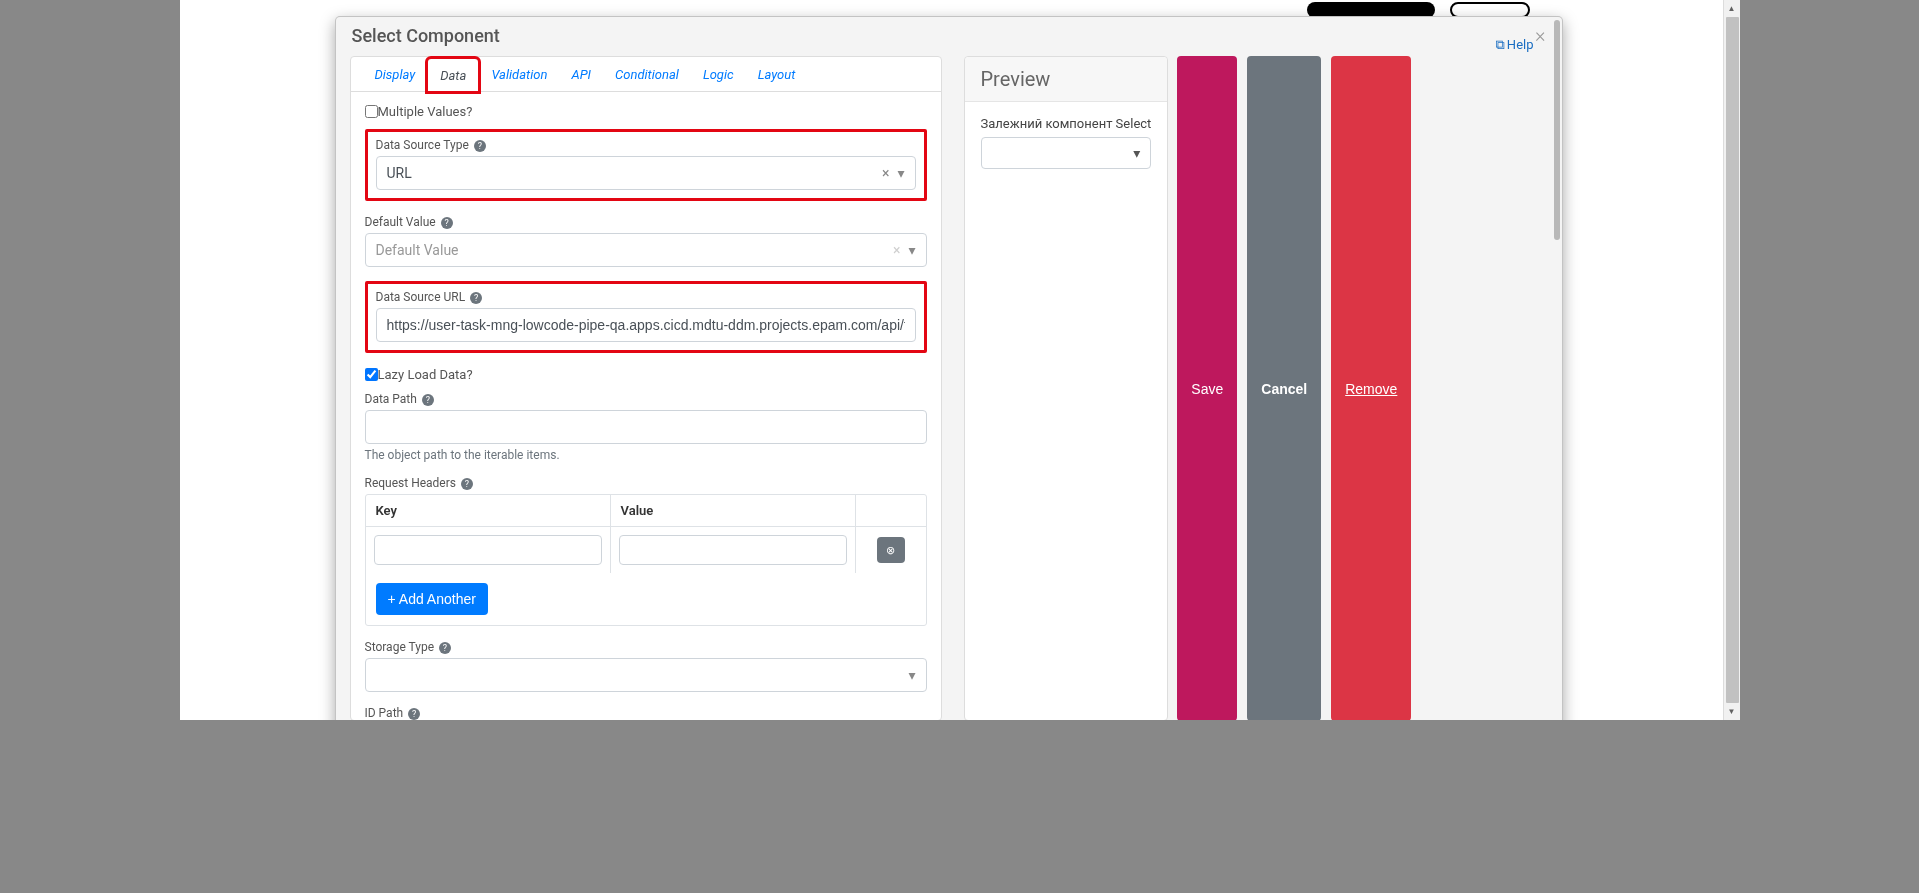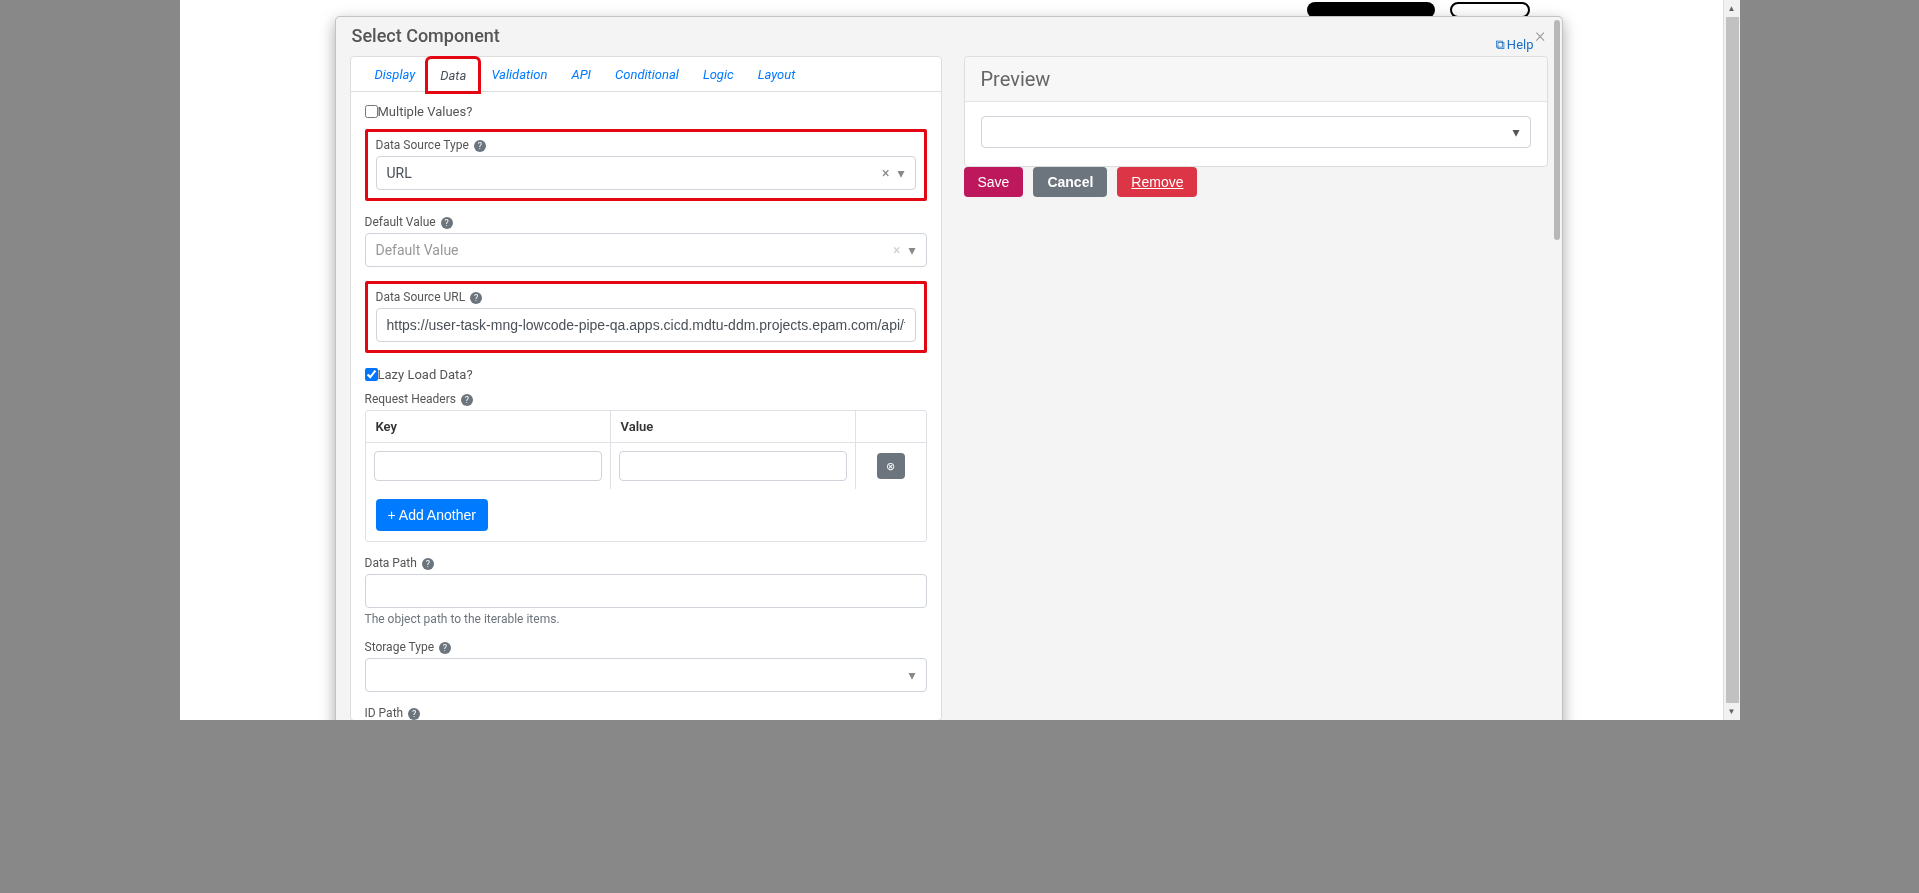--- a/index.html
+++ b/index.html
@@ -269,22 +269,22 @@
     border: none;
     border-radius: 4px;
     padding: 8px 12px;
     font-size: 14px;
     cursor: pointer;
   }
 
   .right-pane {
     flex: 1;
     display: flex;
-    flex-direction: column;
-    gap: 0;
+    flex-direction: row;
+    gap: 9px;
   }
   .preview-card {
     background: #fff;
     border: 1px solid #ddd;
     border-radius: 4px;
   }
   .preview-head {
     padding: 10px 16px;
     border-bottom: 1px solid #e5e5e5;
     background: #f7f7f7;
@@ -401,20 +401,29 @@
               <span>Data Source URL</span>
               <span class="q">?</span>
             </label>
             <input class="form-control" type="text" value="https://user-task-mng-lowcode-pipe-qa.apps.cicd.mdtu-ddm.projects.epam.com/api/task" style="">
           </div>
 
           <div class="checkbox-row">
             <input type="checkbox" checked="" style="">
             <span>Lazy Load Data</span>
             <span class="q">?</span>
+          </div>
+
+          <div class="form-group">
+            <label class="form-label">
+              <span>Data Path</span>
+              <span class="q">?</span>
+            </label>
+            <input class="form-control" type="text" value="" style="">
+            <div class="helper-text">The object path to the iterable items.</div>
           </div>
 
           <div class="form-group">
             <label class="form-label">
               <span>Request Headers</span>
               <span class="q">?</span>
             </label>
             <div class="table-block">
               <div class="table-head">
                 <div>Key</div>
@@ -434,29 +443,20 @@
                 <button class="add-btn">
                   <span>+</span>
                   <span>Add Another</span>
                 </button>
               </div>
             </div>
           </div>
 
           <div class="form-group">
             <label class="form-label">
-              <span>Data Path</span>
-              <span class="q">?</span>
-            </label>
-            <input class="form-control" type="text" value="" style="">
-            <div class="helper-text">The object path to the iterable items.</div>
-          </div>
-
-          <div class="form-group">
-            <label class="form-label">
               <span>Storage Type</span>
               <span class="q">?</span>
             </label>
             <div class="form-select">
               <span></span>
               <span class="sel-right">
                 <span>▾</span>
               </span>
             </div>
           </div>
@@ -471,20 +471,21 @@
 
         </div>
       </div>
 
       <div class="right-pane">
         <div class="preview-card">
           <div class="preview-head">
             <h4>Preview</h4>
           </div>
           <div class="preview-body">
+            <div class="preview-label">Залежний компонент Select</div>
             <div class="preview-select">
               <span>▾</span>
             </div>
           </div>
         </div>
 
         <div class="btn-row">
           <button class="btn btn-success">Save</button>
           <button class="btn btn-secondary">Cancel</button>
           <button class="btn btn-danger">Remove</button>

